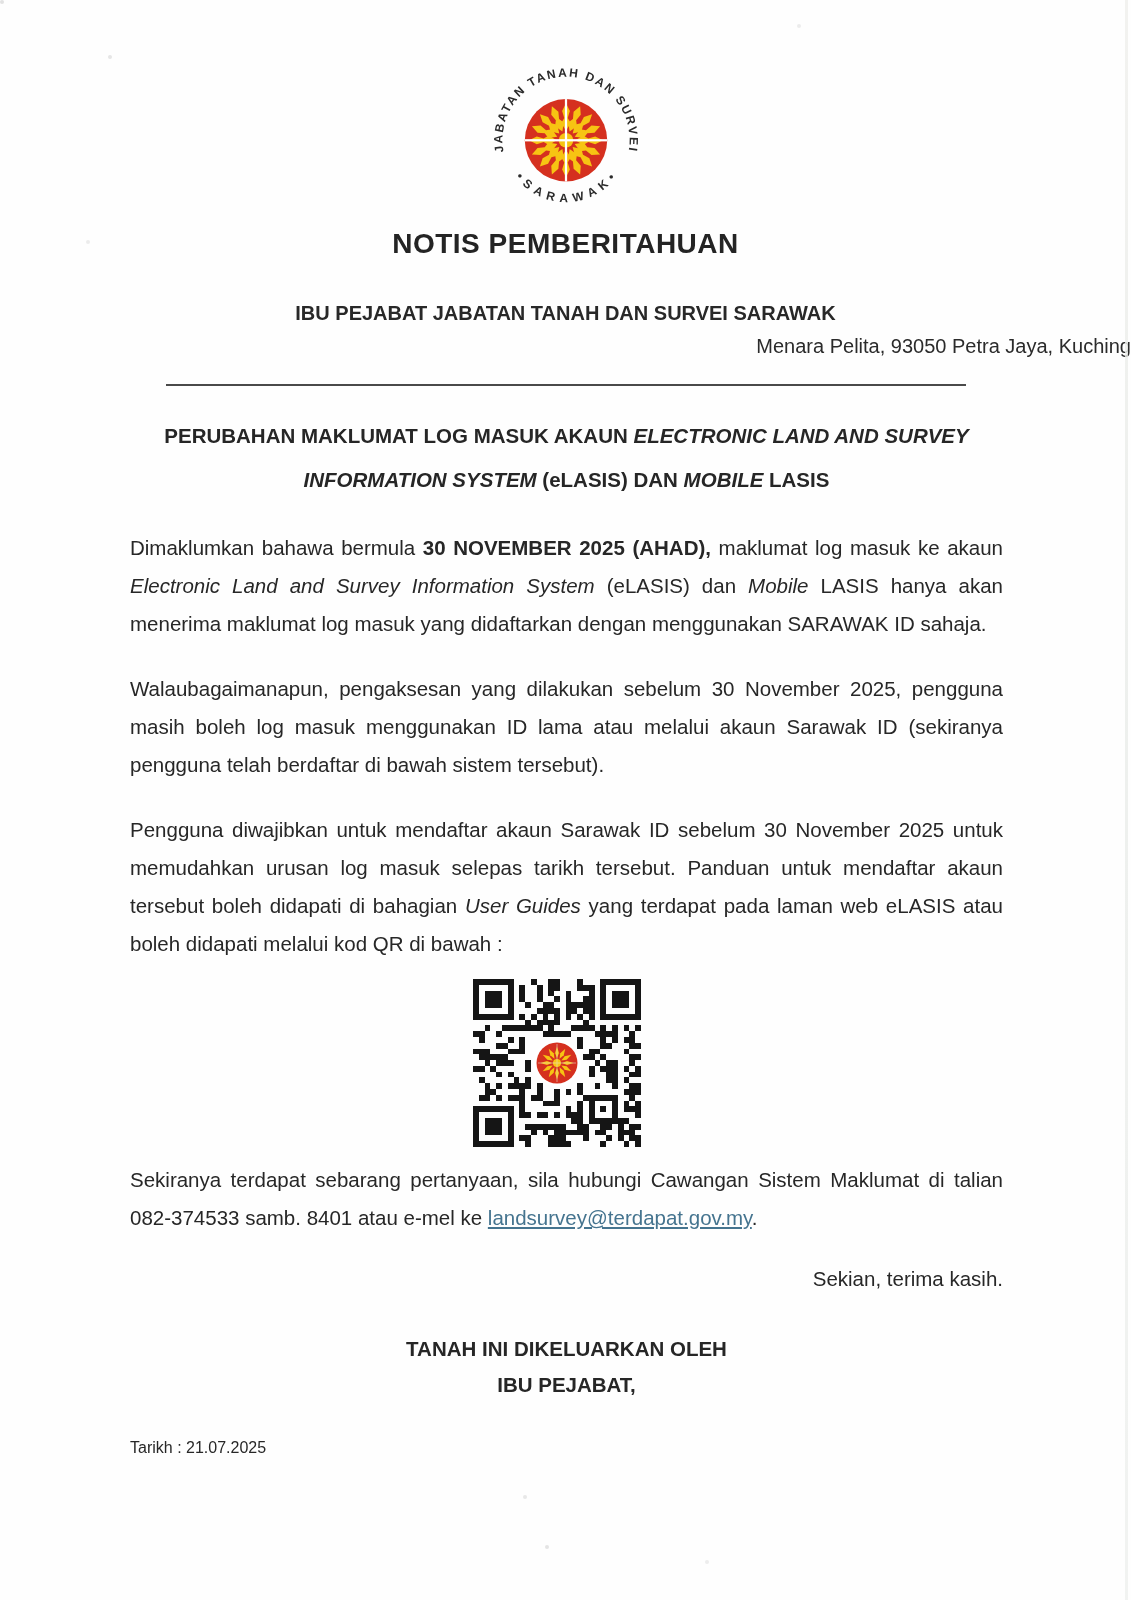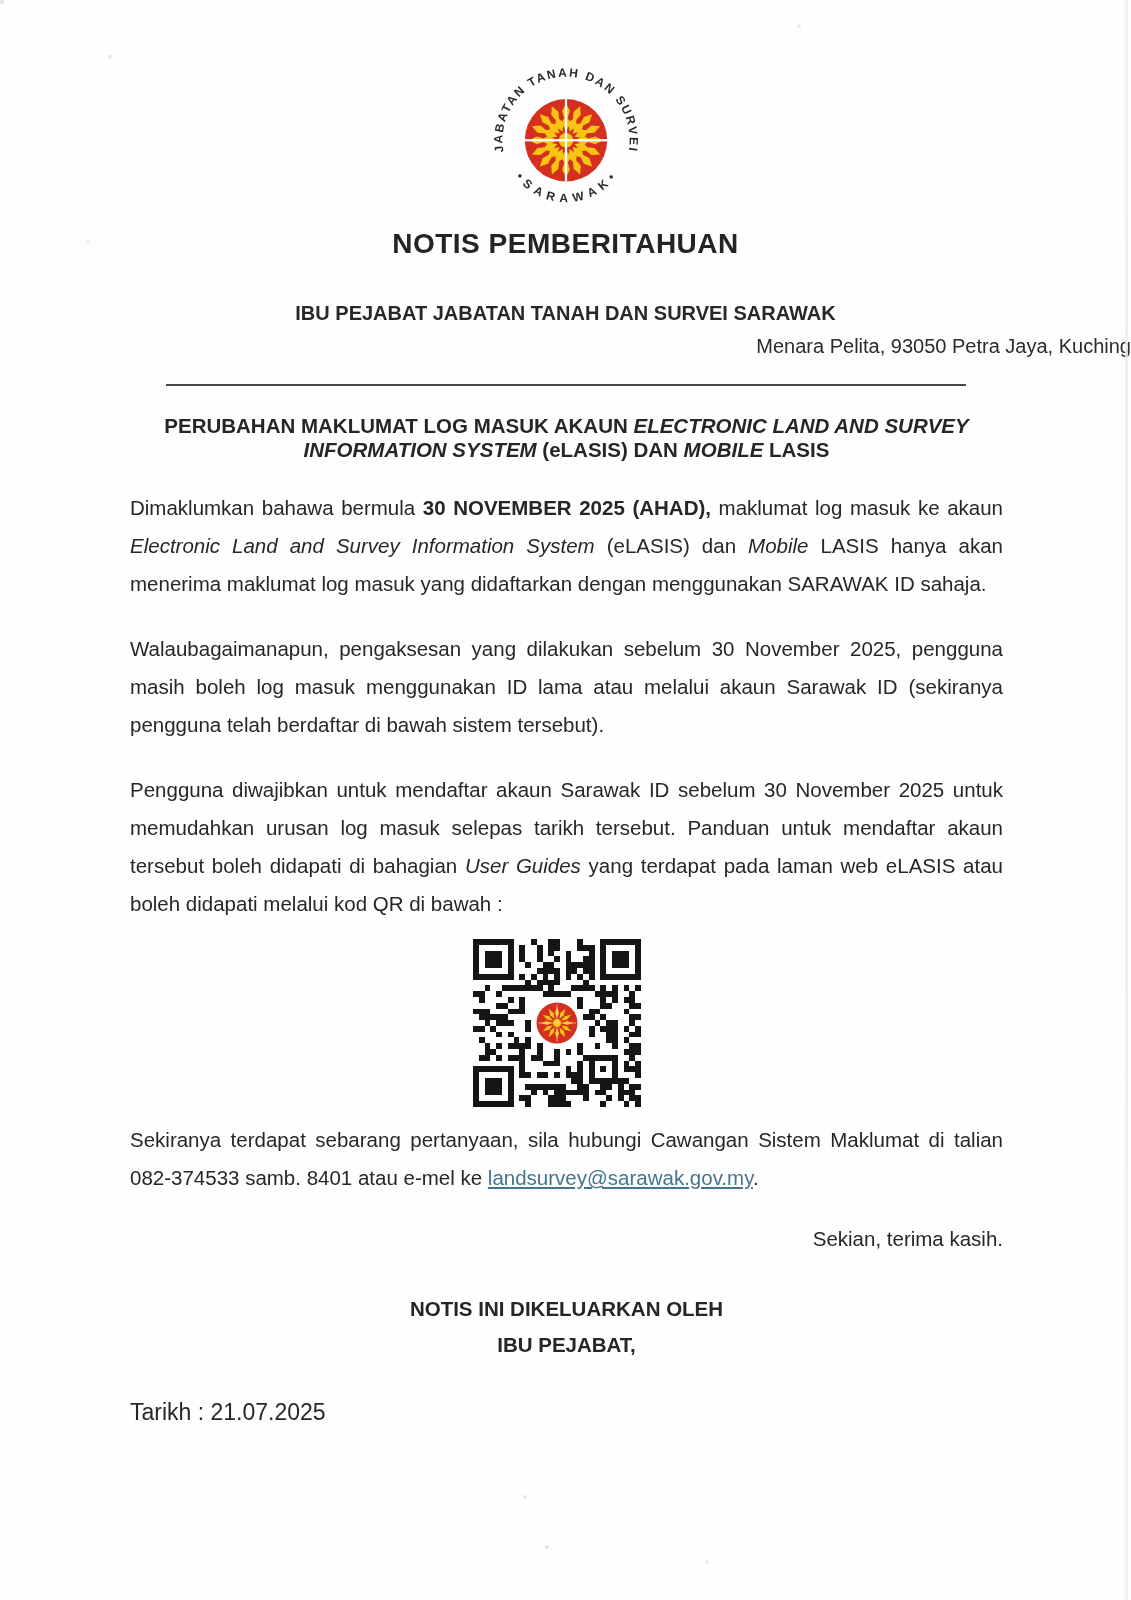--- a/index.html
+++ b/index.html
@@ -41,21 +41,21 @@
   }
   .org-address{
     margin-top:10px;text-align:right;font-size:20px;color:#2b2b2b;
   }
   .divider{
     margin:26px auto 0 auto;width:800px;height:0;
     border-top:2px solid #4a4a4a;
   }
   .subject{
     margin:28px auto 0 auto;max-width:845px;text-align:center;
-    font-weight:700;font-size:20.5px;line-height:24px;color:#262626;
+    font-weight:700;font-size:20.5px;line-height:44px;color:#262626;
   }
   .para{
     margin-top:27px;text-align:justify;font-size:20.5px;line-height:38px;color:#272727;
   }
   .para .email-link{
     color:var(--link,#45748f);text-decoration:underline;cursor:pointer;
   }
   .qr-block{
     margin-top:16px;display:flex;justify-content:center;
   }
@@ -65,21 +65,21 @@
     position:absolute;left:50%;top:50%;transform:translate(-50%,-50%);
   }
   .closing-line{
     margin-top:30px;font-size:20.5px;color:#272727;text-align:right;
   }
   .issuer{
     margin-top:40px;text-align:center;font-weight:700;font-size:20.5px;
     line-height:36px;color:#262626;
   }
   .date-line{
-    margin-top:36px;font-size:23px;color:#272727;text-align:left;
+    margin-top:36px;font-size:16px;color:#272727;text-align:left;
   }
 </style>
 </head>
 <body style="--ink: #272727; --link: #45748f;">
 
 <div class="page">
   <div class="speckles"></div>
 
   <div class="logo-wrap">
     <svg class="seal-svg" width="158" height="152" viewBox="8 14 184 176">
@@ -530,24 +530,24 @@
             <circle cx="25" cy="25" r="4"></circle>
           </g>
           <g fill="#e8e2d8" opacity=".55">
             <rect x="24.5" y="6" width="1" height="38"></rect>
             <rect x="6" y="24.5" width="38" height="1"></rect>
           </g>
         </svg>
       </div>
     </div>
 
-    <div class="para" style="margin-top:14px"><span>Sekiranya terdapat sebarang pertanyaan, sila hubungi Cawangan Sistem Maklumat di talian 082-374533 samb. 8401 atau e-mel ke </span><span class="email-link">landsurvey@sarawak.gov.my</span><span>.</span></div>
+    <div class="para" style="margin-top:14px"><span>Sekiranya terdapat sebarang pertanyaan, sila hubungi Cawangan Sistem Maklumat di talian 082-374533 samb. 8401 atau e-mel ke </span><span class="email-link">landsurvey@terdapat.gov.my</span><span>.</span></div>
 
     <div class="closing-line">Sekian, terima kasih.</div>
 
     <div class="issuer">
-      <div>NOTIS INI DIKELUARKAN OLEH</div>
+      <div>TANAH INI DIKELUARKAN OLEH</div>
       <div>IBU PEJABAT,</div>
     </div>
 
     <div class="date-line">Tarikh : 21.07.2025</div>
   </div>
 </div>
 
 </body></html>

